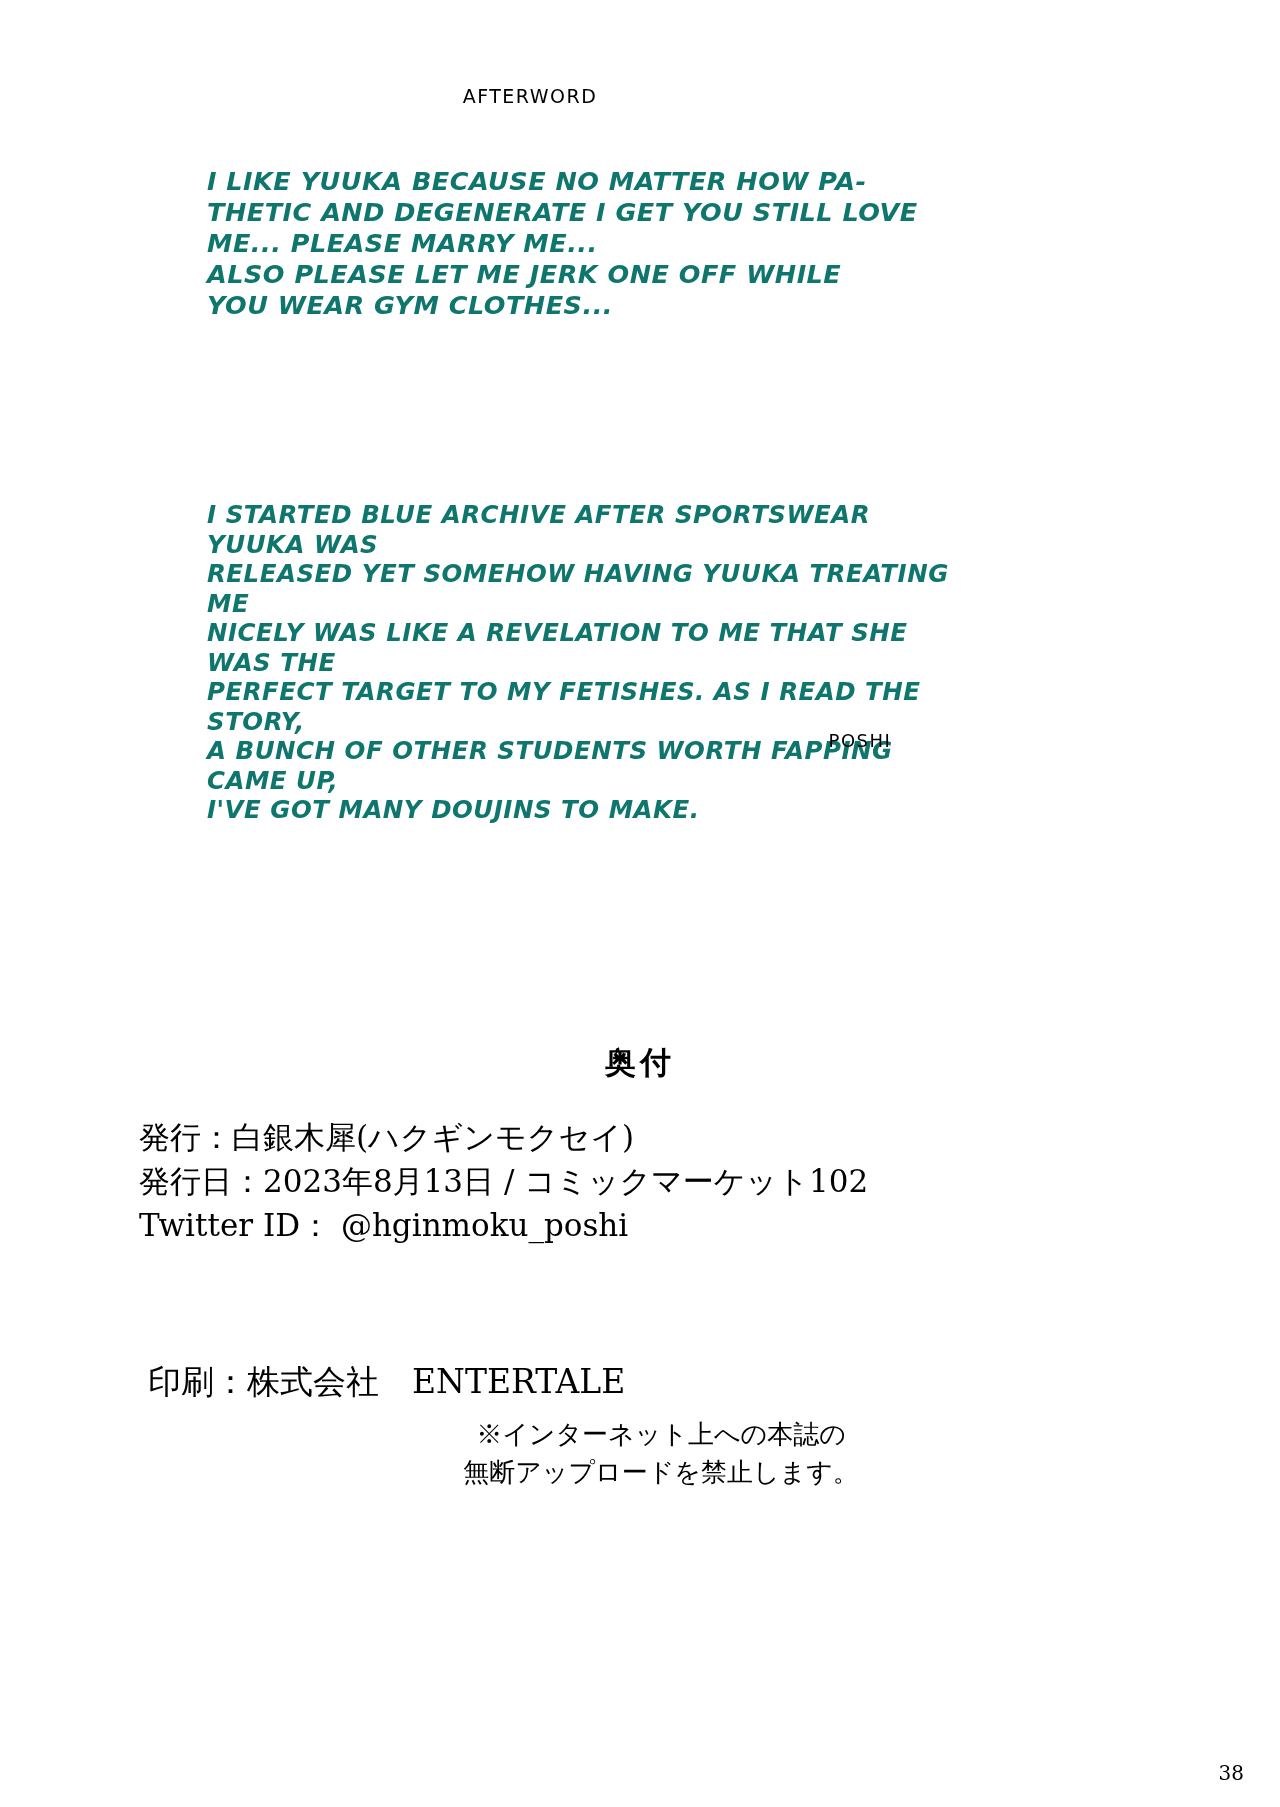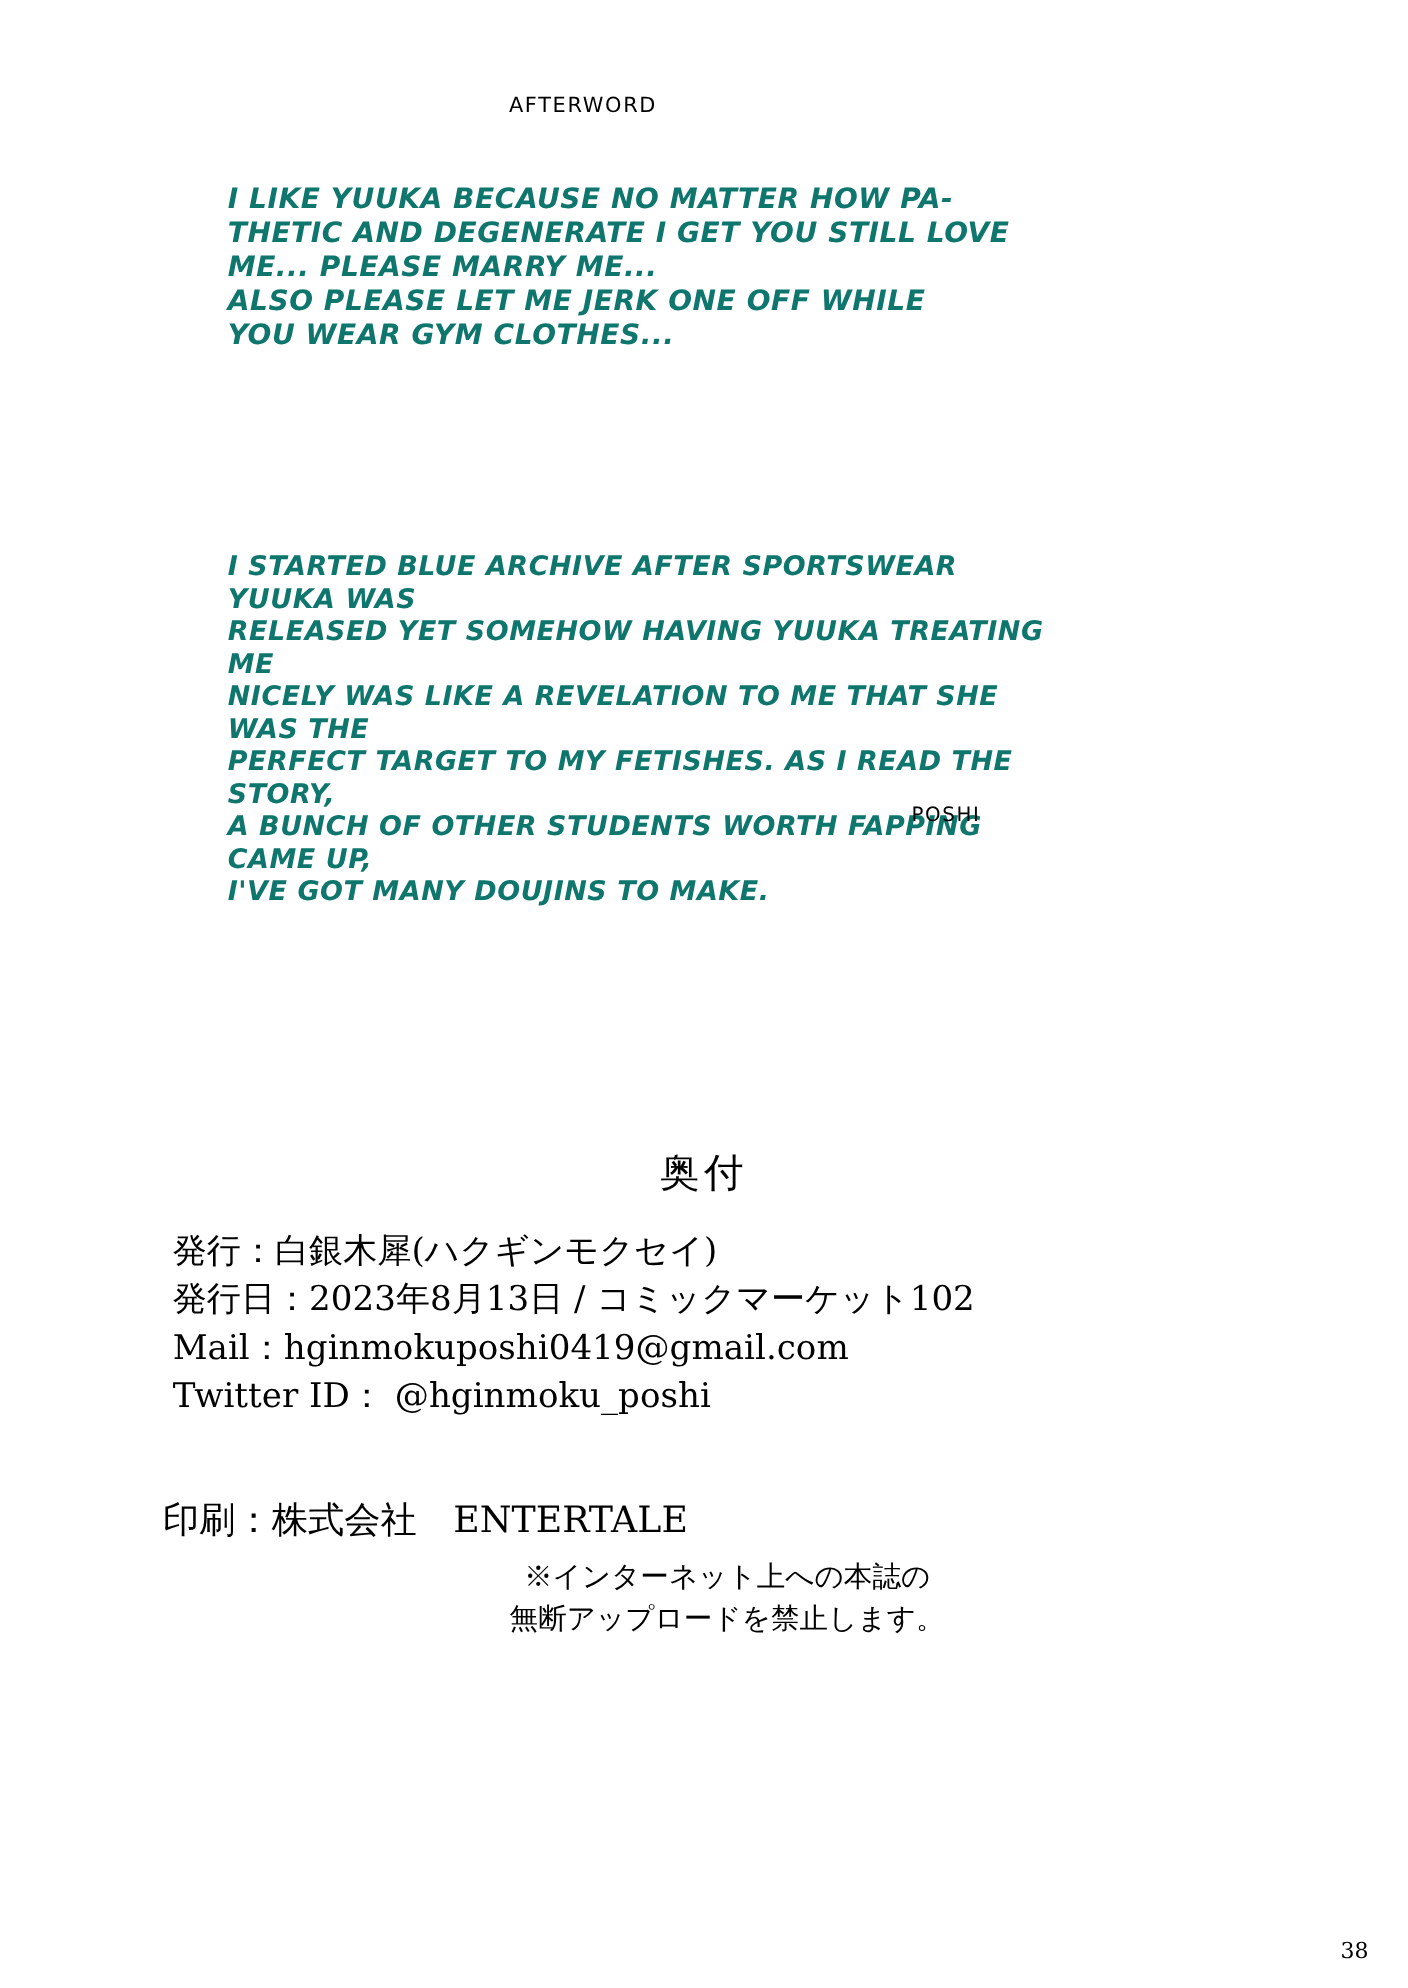--- a/index.html
+++ b/index.html
@@ -75,29 +75,29 @@
   }
 
   
   .colophon-title {
     position: absolute;
     top: 1042px;
     left: 0;
     width: 1280px;
     text-align: center;
     font-family: "DejaVu Serif", serif;
-    font-weight: 400;
-    font-size: 36px;
+    font-weight: 700;
+    font-size: 31px;
     letter-spacing: 4px;
   }
 
   .colophon-lines {
     position: absolute;
     top: 1115px;
-    left: 157px;
+    left: 139px;
     width: 1000px;
     font-family: "DejaVu Serif", serif;
     font-size: 31px;
     line-height: 44px;
     font-weight: 400;
     color: #000;
   }
   .colophon-lines div {
     white-space: pre;
   }
@@ -151,21 +151,20 @@
 A BUNCH OF OTHER STUDENTS WORTH FAPPING CAME UP,
 I'VE GOT MANY DOUJINS TO MAKE.</div>
 
   <div class="signature">POSHI</div>
 
   <div class="colophon-title">奥付</div>
 
   <div class="colophon-lines">
     <div>発行：白銀木犀(ハクギンモクセイ)</div>
     <div>発行日：2023年8月13日 / コミックマーケット102</div>
-    <div>Mail：hginmokuposhi0419@gmail.com</div>
     <div>Twitter ID： @hginmoku_poshi</div>
   </div>
 
   <div class="print-line">印刷：株式会社　ENTERTALE</div>
 
   <div class="notice">
     <div>※インターネット上への本誌の</div>
     <div>無断アップロードを禁止します。</div>
   </div>
 

